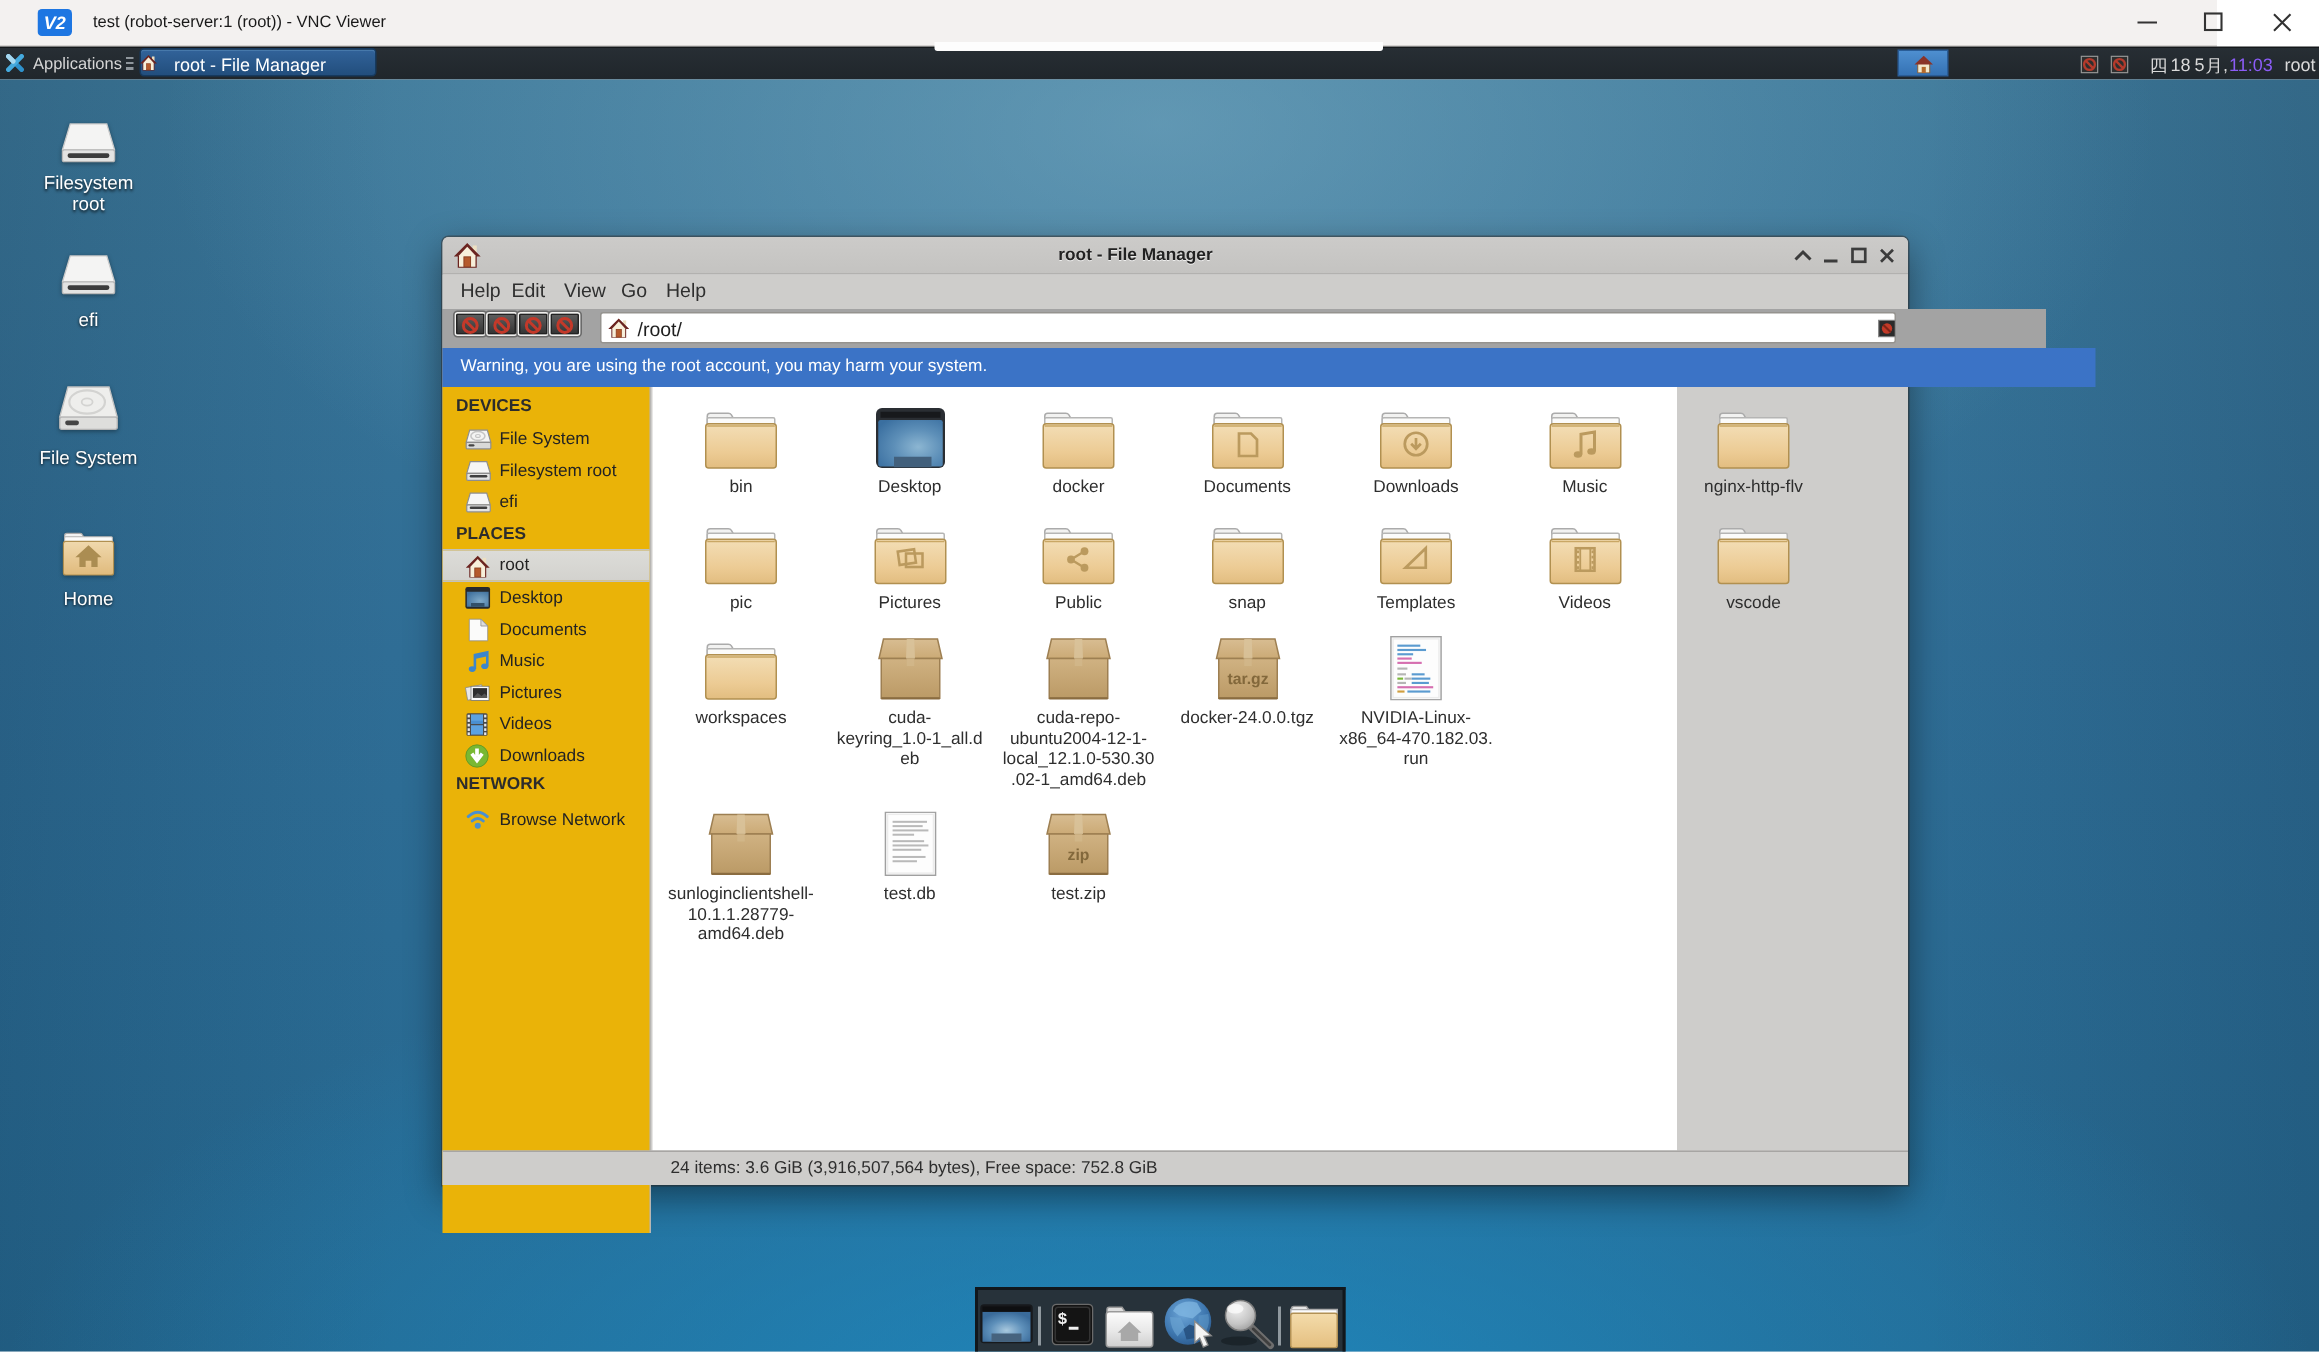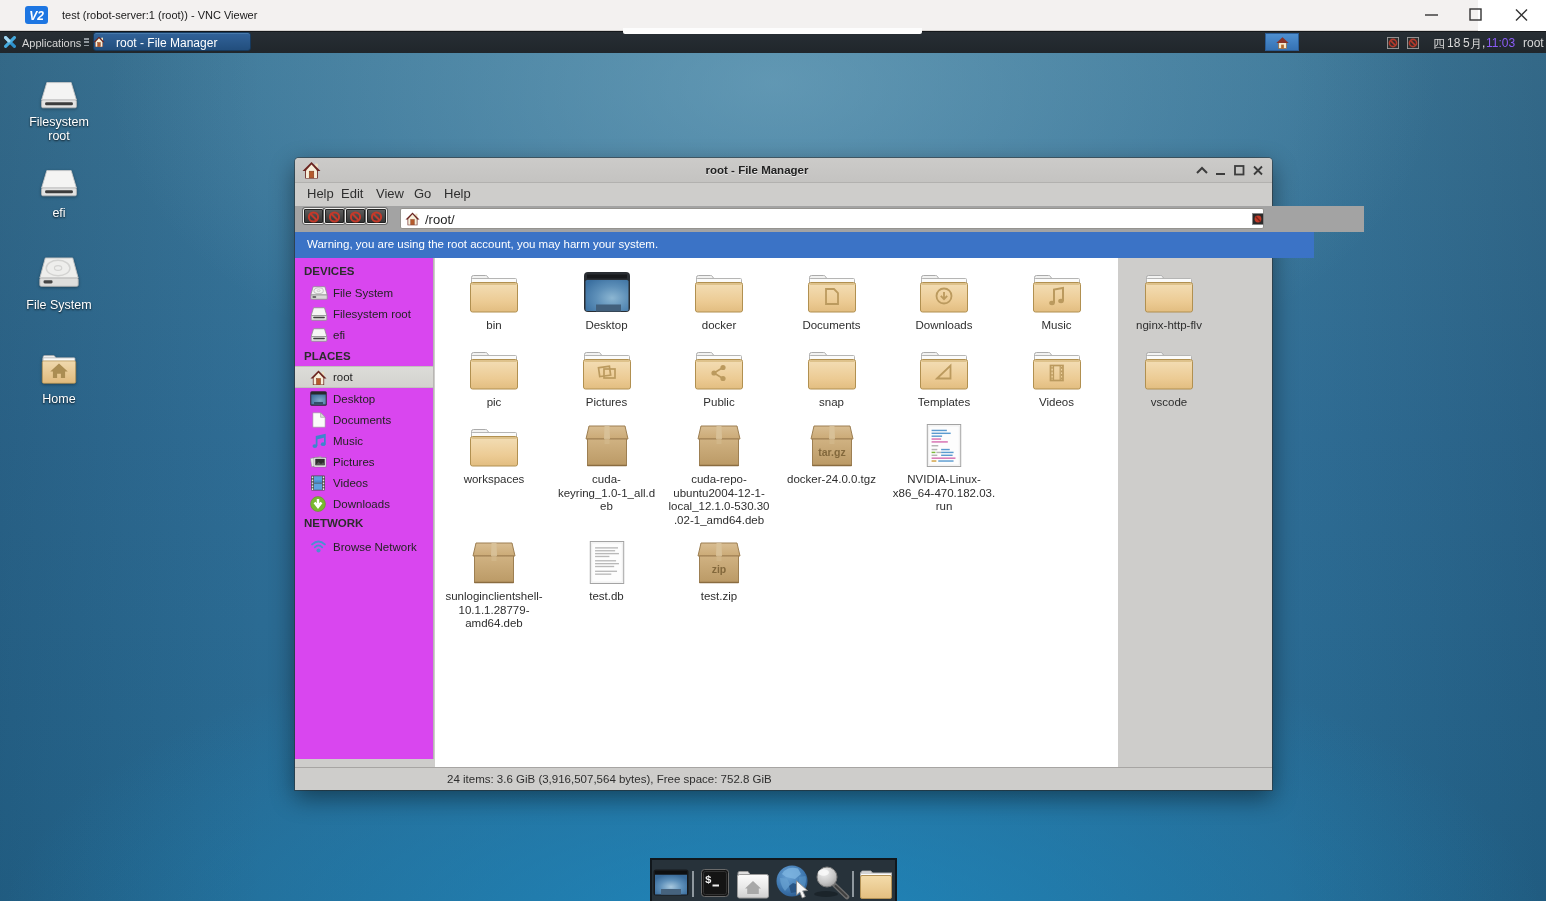--- a/index.html
+++ b/index.html
@@ -25,23 +25,23 @@
   #fmwin { left:295px; top:158px; width:977px; height:632px; border-radius:4px 4px 0 0;
     box-shadow:0 8px 24px rgba(0,0,0,.45), 0 0 0 1px rgba(60,60,60,.55); background:#cecdcb; }
   #fmtitle { left:0; top:0; width:977px; height:25px; border-radius:4px 4px 0 0;
     background:linear-gradient(to bottom,#cccbc9,#c4c3c1); border-bottom:1px solid #b2b1af; }
   #fmtitle .t { width:924px; text-align:center; top:6px; font-size:11.5px; font-weight:bold; color:#222; text-shadow:0 1px 0 rgba(255,255,255,.7); }
   #fmmenu  { left:0; top:25px; width:977px; height:23px; background:#cecdcb; }
   #fmmenu span { position:absolute; top:3px; font-size:13px; color:#2f2f2f; }
   #fmtool { left:0; top:48px; width:1069px; height:26px; background:#a3a3a3; }
   .tbtn { top:2px; width:21px; height:16px; border-radius:2px; background:linear-gradient(to bottom,#606060,#323232); border:1px solid #f0efed; outline:1px solid #6a6a6a; box-shadow:inset 0 0 0 1px #222; }
   #addr { left:105px; top:2px; width:864px; height:21px; background:#fff; border:1px solid #95938f; border-radius:2px; }
-  #warn { left:0; top:74px; width:1019px; height:26px; background:#3b73c6; }
+  #warn { left:0; top:74px; width:1102px; height:26px; background:#3b73c6; }
   #warn .t { left:12px; top:6px; font-size:11.5px; color:#fff; }
-  #fmside { left:0; top:100px; width:139px; height:501px; background:#d946ef; border-right:1px solid #b8b6b3; overflow:hidden; }
+  #fmside { left:0; top:100px; width:139px; height:564px; background:#eab308; border-right:1px solid #b8b6b3; overflow:hidden; }
   .shead { position:absolute; left:9px; font-size:11.5px; font-weight:bold; color:#2c2c2c; }
   .srow  { position:absolute; left:0; width:139px; height:21px; }
   .srow .ic { position:absolute; left:15px; top:2px; }
   .srow .tx { position:absolute; left:38px; top:4px; font-size:11.5px; color:#232323; }
   #fmmain { left:140px; top:100px; width:683px; height:509px; background:#ffffff; }
   .fitem { position:absolute; width:112px; text-align:center; }
   .fitem .icbox { height:41px; display:flex; align-items:flex-end; justify-content:center; }
   .fitem .lb { margin-top:6px; font-size:11.5px; line-height:13.7px; color:#2e2e2e; }
   #fmstatus { left:0; top:609px; width:977px; height:23px; background:#cecdcb; border-top:1px solid #a7a5a3; }
   #fmstatus .t { left:152px; top:5px; font-size:11.5px; color:#2e2e2e; }

